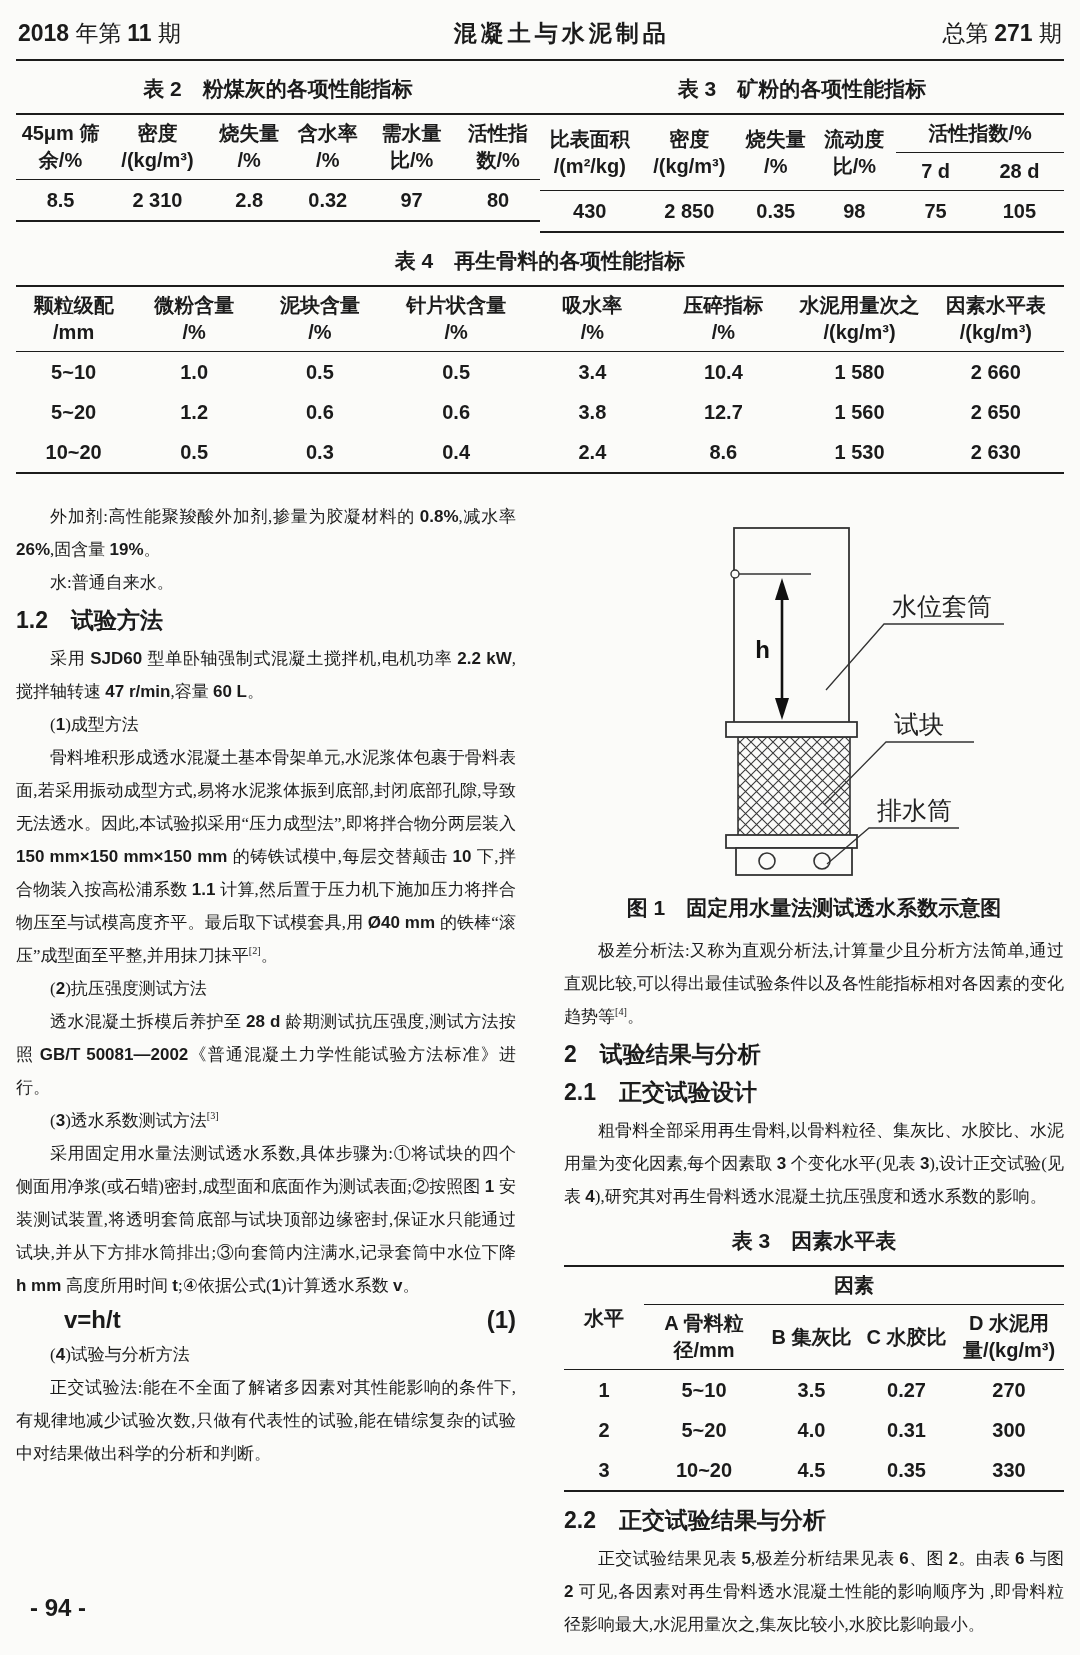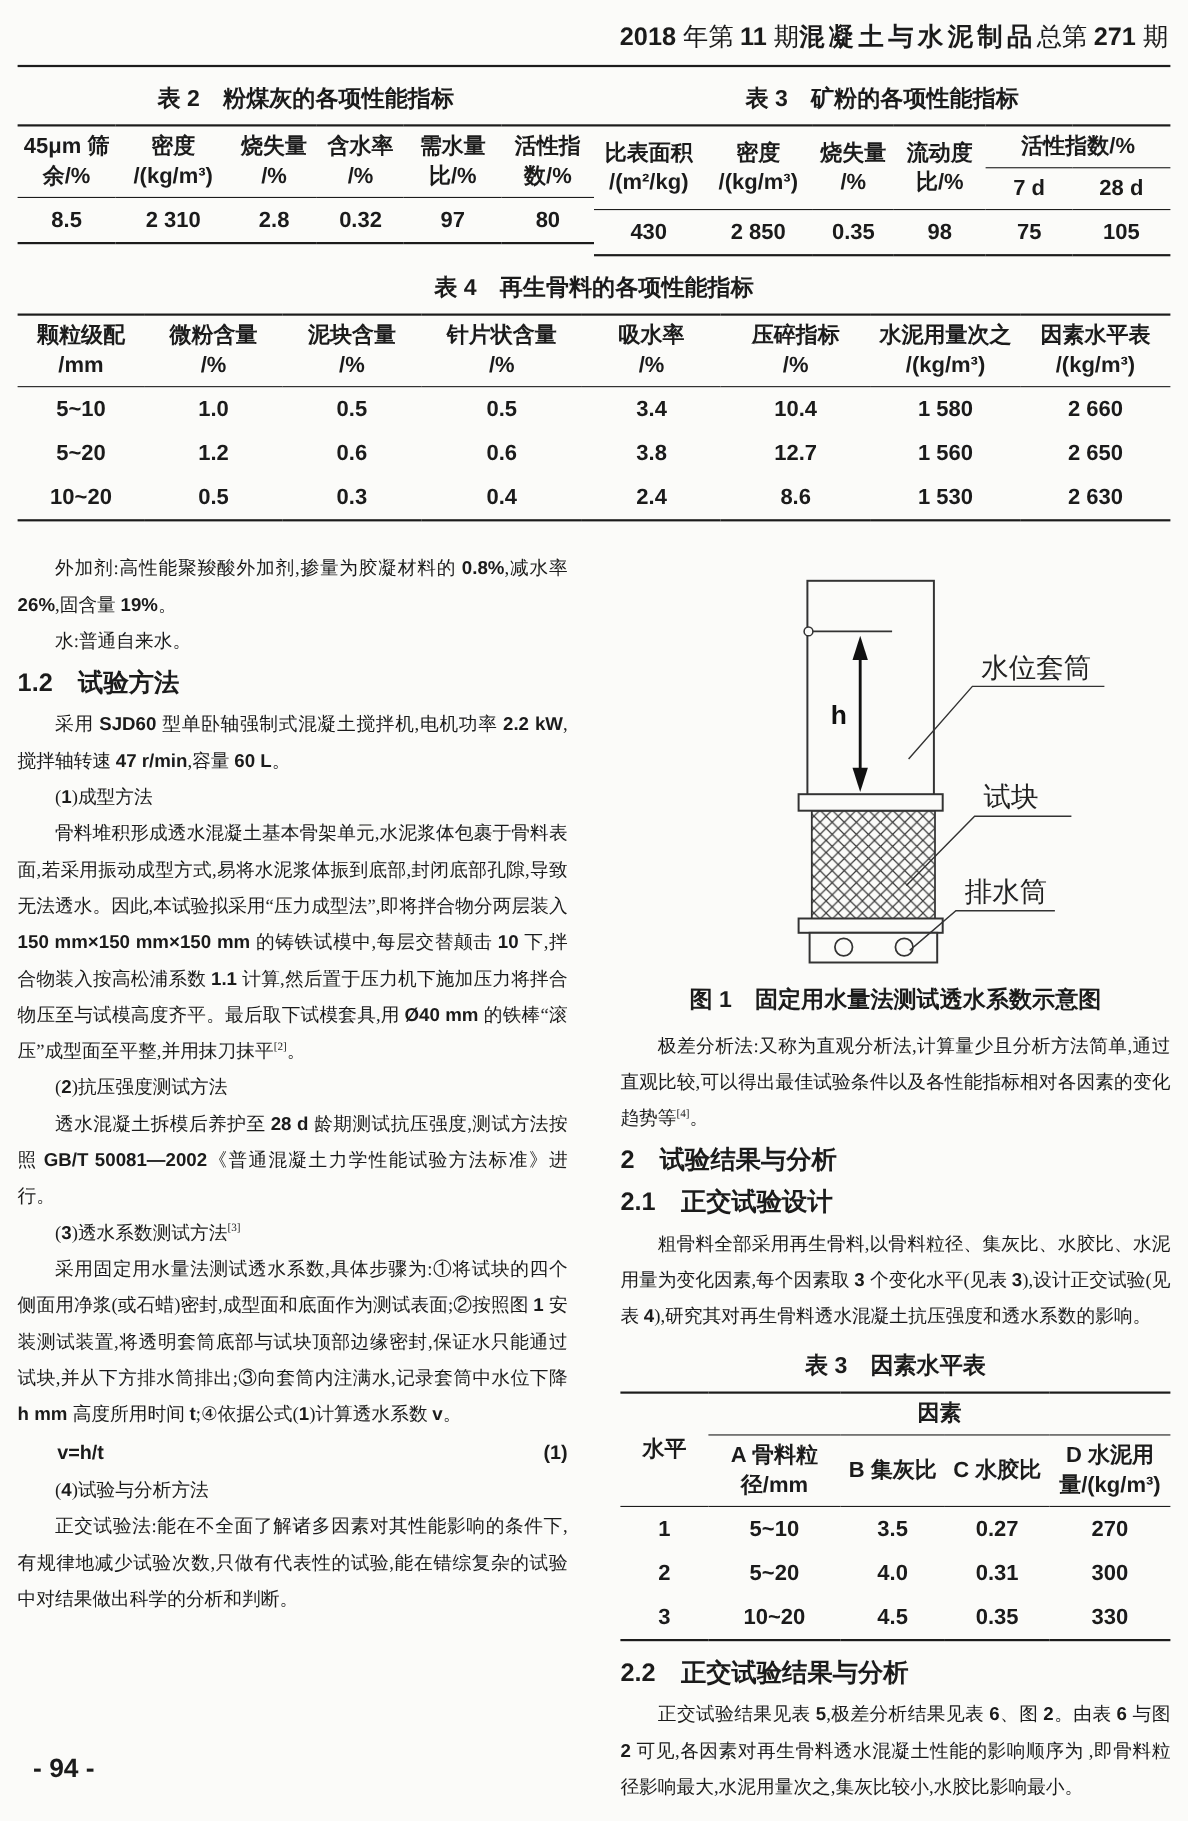--- a/index.html
+++ b/index.html
@@ -7,21 +7,21 @@
   body {
     width:1080px; height:1655px; position:relative;
     background:#fbfbf9; color:#1b1b1b;
     font-family:"Liberation Serif","DejaVu Serif",serif;
     overflow:hidden;
   }
   .page { padding:14px 16px 0 16px; height:100%; position:relative; }
 
   
   .runhead {
-    display:flex; justify-content:flex-end; align-items:baseline;
+    display:flex; justify-content:space-between; align-items:baseline;
     font-size:23px; padding:4px 2px 10px 2px;
     border-bottom:2.5px solid #1c1c1c;
   }
   .runhead .center { letter-spacing:4px;font-weight:bold; }
 
   
   .tbl-caption {
     text-align:center; font-family:"Liberation Sans","DejaVu Sans",sans-serif;
     font-weight:bold; font-size:21px; margin:14px 0 10px 0;
   }
@@ -50,21 +50,21 @@
   .col p.ind { text-indent:2em; }
   .heading {
     font-family:"Liberation Sans","DejaVu Sans",sans-serif;
     font-weight:bold; font-size:23px; line-height:33px; margin:5px 0;
   }
   sup { font-size:0.6em; vertical-align:super; line-height:0; }
   b { font-family:"Liberation Sans","DejaVu Sans",sans-serif; }
 
   .formula-row {
     display:flex; justify-content:space-between; align-items:baseline;
-    font-size:18px; line-height:36px; padding-left:2em;
+    font-size:24px; line-height:36px; padding-left:2em;
     font-family:"Liberation Sans","DejaVu Sans",sans-serif; font-weight:bold;
   }
   .formula-row .fno { font-weight:bold; }
 
   
   .figure-wrap { width:100%; }
   .figure-wrap svg { display:block; width:100%; height:auto; }
   .fig-caption {
     text-align:center; font-family:"Liberation Sans","DejaVu Sans",sans-serif;
     font-weight:bold; font-size:21px; margin:2px 0 12px 0;

